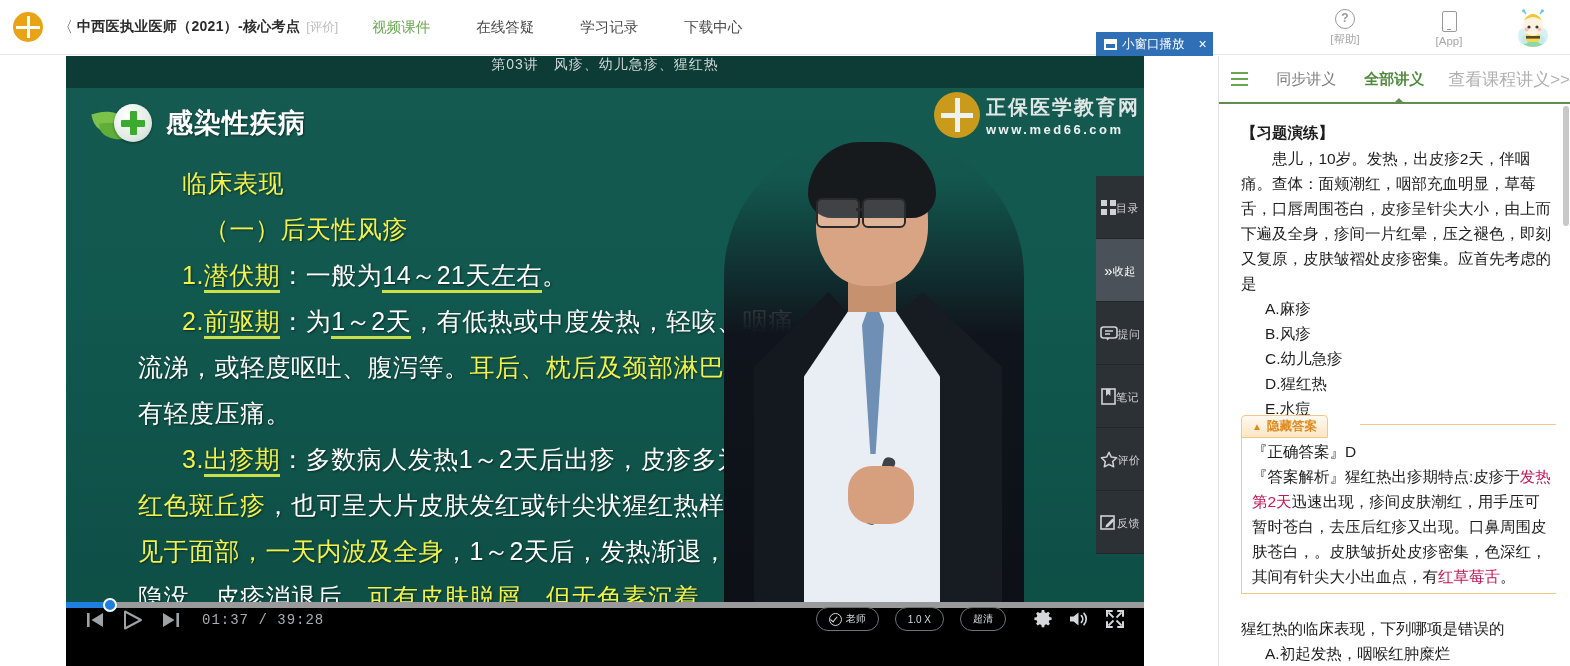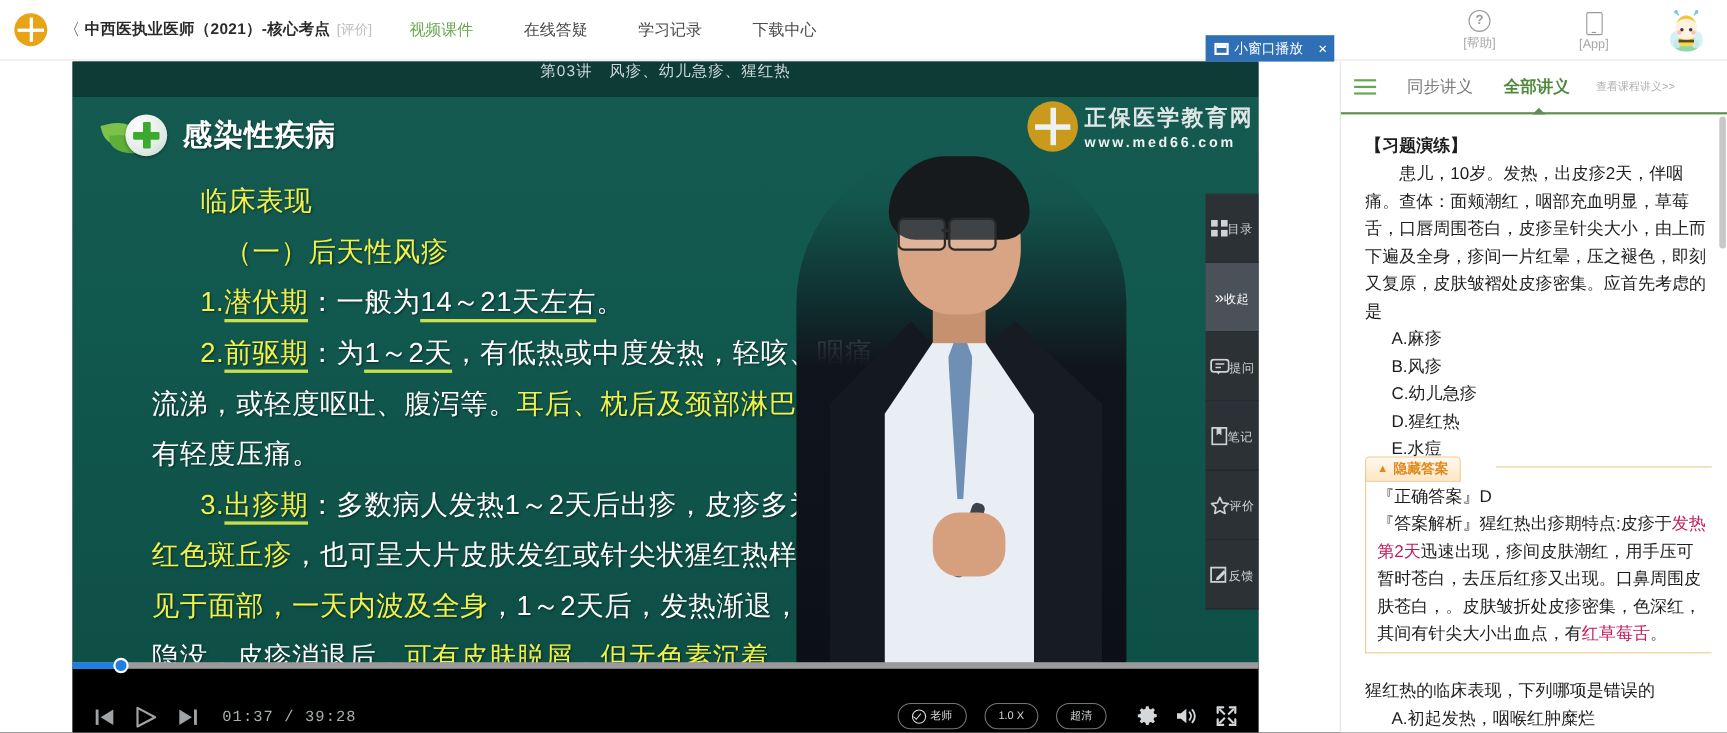--- a/index.html
+++ b/index.html
@@ -203,21 +203,21 @@
     position:absolute;left:0;bottom:0;width:1078px;height:60px;background:#000;
   }
   .progress{
     position:absolute;left:0;top:-4px;width:1078px;height:6px;background:#9a9a9a;
   }
   .progress-fill{position:absolute;left:0;top:0;height:6px;background:#1f7fe0;}
   .progress-knob{
     position:absolute;top:-4px;width:14px;height:14px;border-radius:50%;
     background:#1f7fe0;border:2.5px solid #fff;box-sizing:border-box;cursor:pointer;
   }
-  .pctrl{position:absolute;top:32px;display:flex;align-items:center;}
+  .pctrl{position:absolute;top:0;display:flex;align-items:center;}
   .pctrl-left{left:10px;}
   .pc-btn{
     width:38px;height:28px;display:flex;align-items:center;justify-content:center;
     color:#9ea3a6;cursor:pointer;
   }
   .time{
     color:#a9aeb1;font-family:"Liberation Mono","DejaVu Sans Mono",monospace;
     font-size:14px;margin-left:12px;letter-spacing:1px;white-space:nowrap;
   }
   .pctrl-right{right:14px;}
@@ -261,21 +261,21 @@
     position:relative;height:46px;display:flex;align-items:center;
     border-bottom:2px solid #5f8f4e;
   }
   .hamburger{margin-left:12px;width:20px;cursor:pointer;}
   .hamburger i{display:block;height:2.5px;background:#6aa84f;margin:3.5px 0;}
   .ptab{
     font-size:15px;color:#7c7c7c;margin-left:28px;cursor:pointer;white-space:nowrap;
   }
   .ptab.active{color:#4f8a3d;font-weight:bold;}
   .ptab-link{
-    font-size:10px;color:#b0b0b0;margin-left:24px;cursor:pointer;white-space:nowrap;
+    font-size:17px;color:#b0b0b0;margin-left:24px;cursor:pointer;white-space:nowrap;
   }
   .tab-caret{
     position:absolute;left:174px;bottom:-2px;width:0;height:0;
     border-left:6px solid transparent;border-right:6px solid transparent;
     border-bottom:6px solid #5f8f4e;
   }
   .panel-body{
     position:relative;height:562px;overflow:hidden;padding:16px 14px 0 22px;
     box-sizing:border-box;font-size:15.5px;line-height:25px;color:#1d1d1d;
   }

